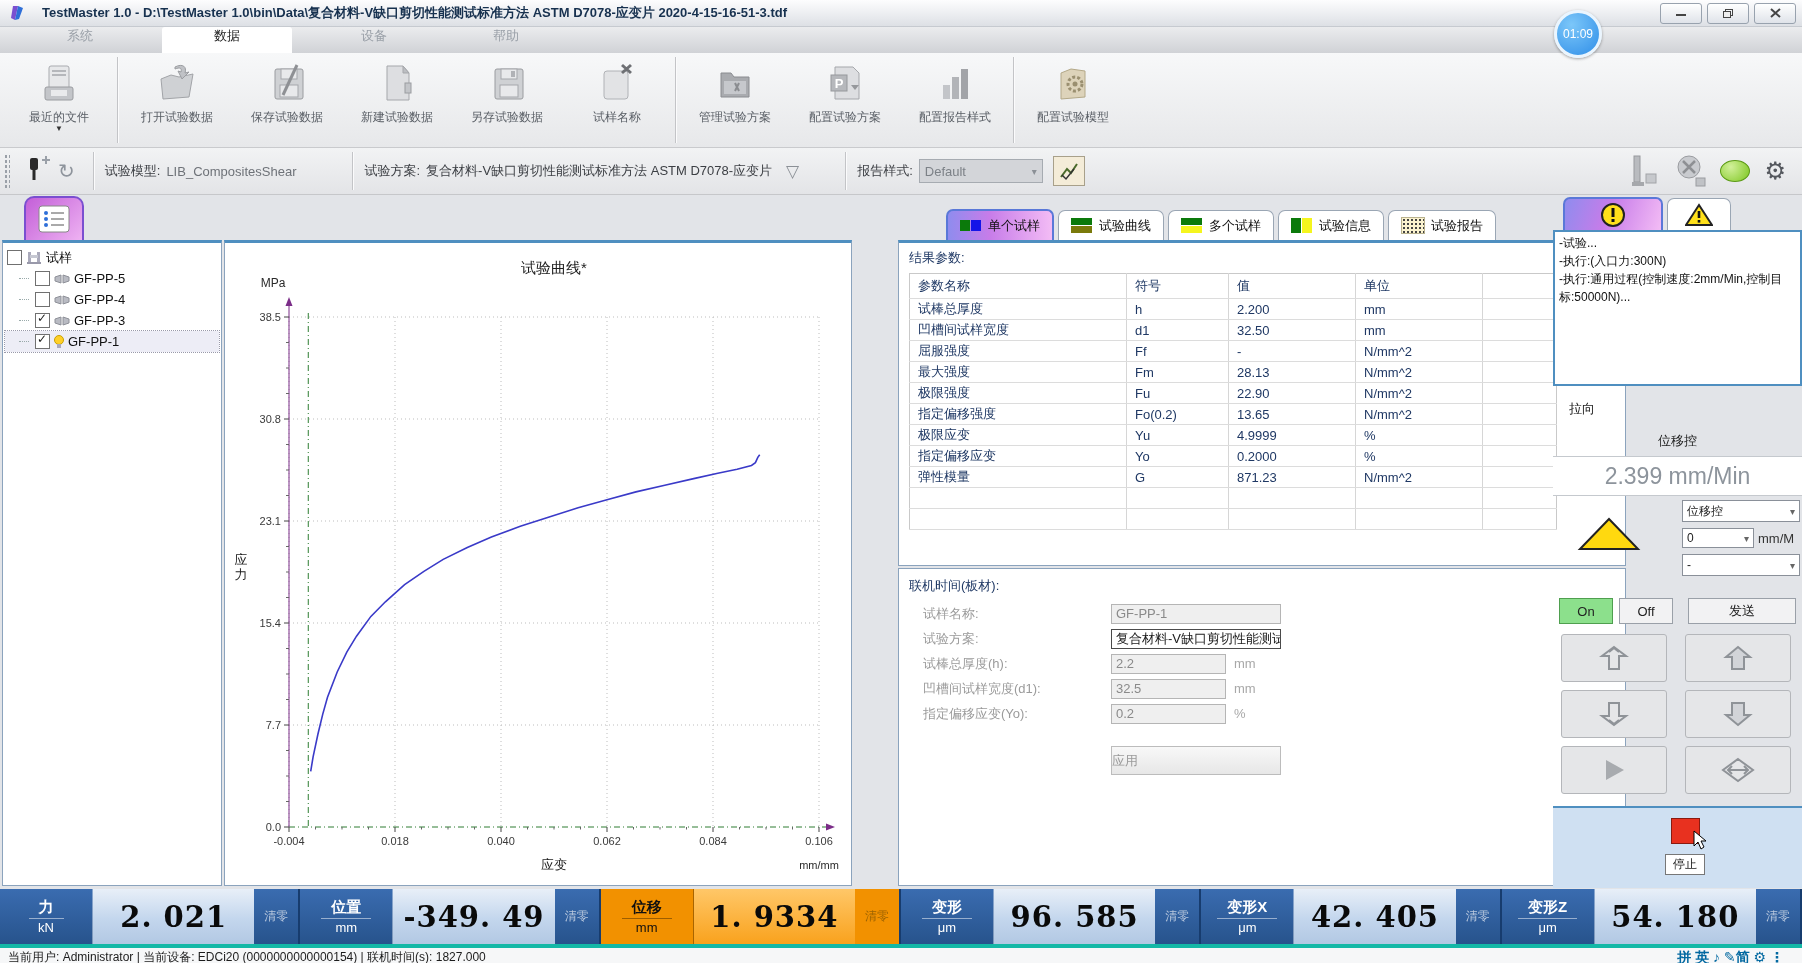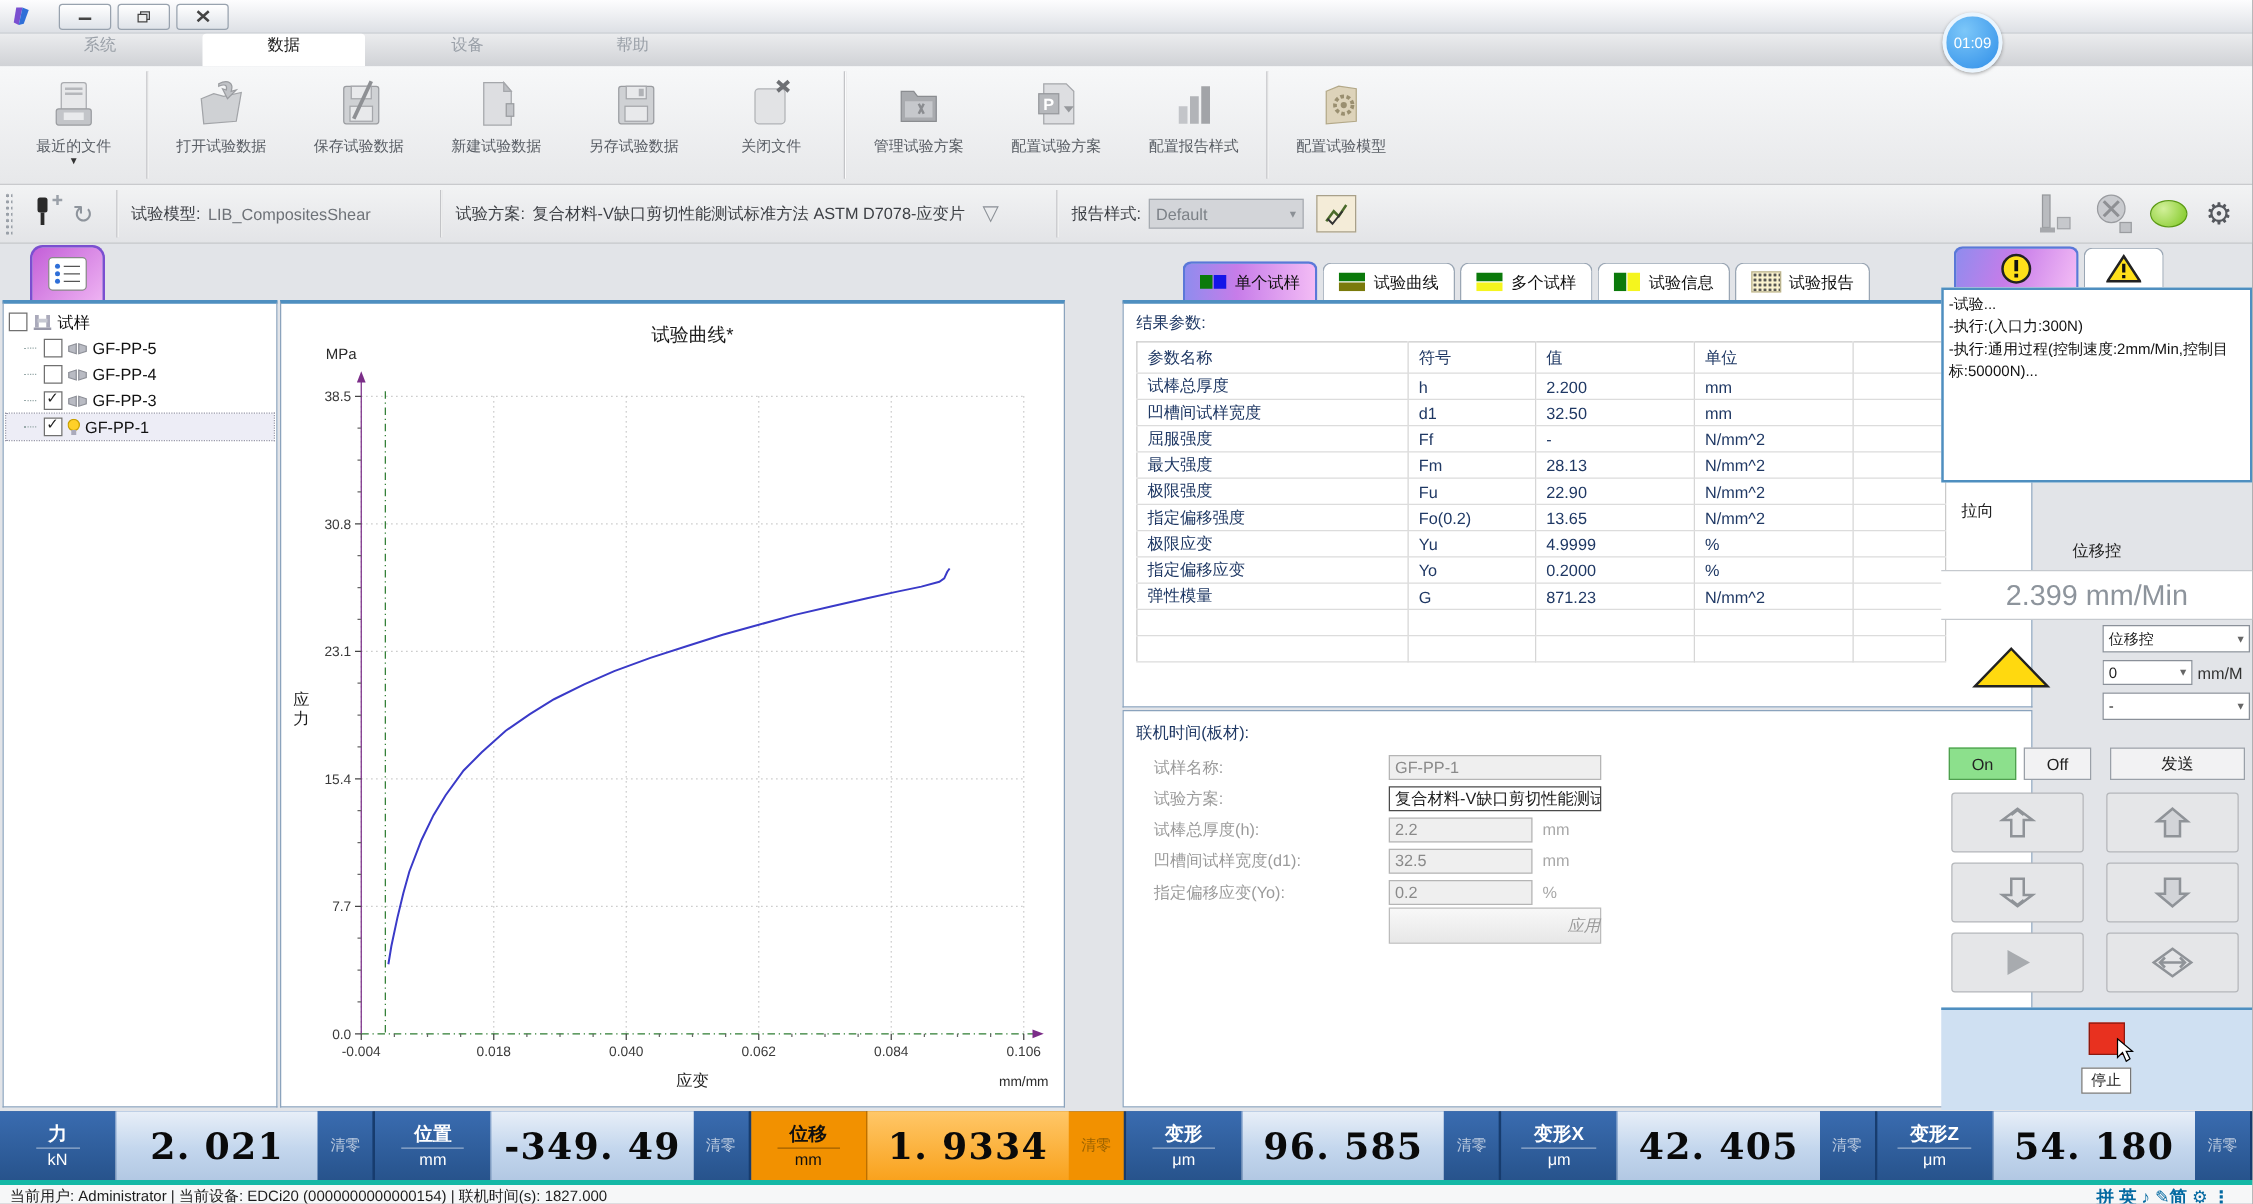--- a/index.html
+++ b/index.html
@@ -82,22 +82,22 @@
   .col-n{width:200px;}.col-s{width:85px;}.col-v{width:110px;}.col-u{width:110px;}
   .spec-box{position:absolute;left:0;right:0;top:374px;bottom:2px;background:#fff;border:1px solid #8ba3bd;}
   .spec-title{color:#1f3864;padding:8px 10px 6px;}
   .frow{display:flex;align-items:center;height:25px;padding-left:24px;}
   .flabel{width:188px;color:#9b9b9b;}
   .fbox{width:105px;height:18px;background:#efefef;border:1px solid #b5b5b5;color:#8a8a8a;
         padding:0 4px;display:flex;align-items:center;overflow:hidden;white-space:nowrap;}
   .frow.wide .fbox{width:160px;}
   .frow.dark .fbox{background:#fff;border:1px solid #4a4a4a;color:#1a1a1a;}
   .funit{color:#aaা0a0;color:#a8a8a8;margin-left:8px;}
-  .apply-btn{margin:0 0 0 212px;width:168px;height:27px;background:linear-gradient(#f8f8f8,#e7e7e7);
-             border:1px solid #bcbcbc;color:#9a9a9a;display:flex;align-items:center;justify-content:flex-end;font-style:italic;}
+  .apply-btn{margin:20px 0 0 212px;width:168px;height:27px;background:linear-gradient(#f8f8f8,#e7e7e7);
+             border:1px solid #bcbcbc;color:#9a9a9a;display:flex;align-items:center;justify-content:flex-start;}
   
   .right-panel{left:1553px;width:249px;display:flex;flex-direction:column;}
   .rtabs{height:36px;display:flex;align-items:flex-end;padding-left:10px;}
   .rtab{width:62px;height:31px;border:1px solid #9aa6b4;border-bottom:none;border-radius:7px 7px 0 0;background:#fff;
         display:flex;align-items:center;justify-content:center;margin-right:4px;}
   .rtab.active{width:96px;background:linear-gradient(110deg,#8f8cee 0%,#c77ce9 45%,#f3bcf5 100%);border:2px solid #5a78d8;border-bottom:none;}
   .logbox{height:148px;border:2px solid #4f8fc0;background:#fff;font-size:12px;line-height:1.5;
           padding:2px 4px;white-space:pre-wrap;overflow:hidden;color:#111;}
   .dirlabel{margin:14px 0 0 16px;}
   .modetitle{text-align:center;margin-top:14px;}
@@ -150,20 +150,21 @@
 
 <div class="app">
 
   <div class="titlebar">
     <span class="logo">
       <svg width="16" height="16">
           <path d="M3 1 L8 1 L5 15 L1 13 Z" fill="#7a4fd0"></path>
           <path d="M8 1 L13 3 L9 14 L5 15 Z" fill="#2f6fd8"></path>
         </svg>
     </span>
+    <span class="win-title">TestMaster 1.0 - D:\TestMaster 1.0\bin\Data\复合材料-V缺口剪切性能测试标准方法 ASTM D7078-应变片 2020-4-15-16-51-3.tdf</span>
     <span class="winbtn">
         <svg width="12" height="10">
           <line x1="1" y1="7" x2="11" y2="7" stroke="#444" stroke-width="2"></line>
         </svg>
       </span>
     <span class="winbtn">
         <svg width="12" height="11">
           <rect x="3.5" y="1.5" width="7" height="6" fill="none" stroke="#444"></rect>
           <rect x="1.5" y="3.5" width="7" height="6" fill="#eee" stroke="#444"></rect>
         </svg>
@@ -247,21 +248,21 @@
         </span>
       <span>另存试验数据</span>
     </div>
     <div class="tb-btn">
       <span class="ticon">
           <svg width="38" height="42">
             <rect x="6" y="8" width="24" height="28" rx="3" fill="#e2e3e5" stroke="#b0b2b6"></rect>
             <path d="M24 2 L33 10 M33 2 L24 10" stroke="#6e7074" stroke-width="3"></path>
           </svg>
         </span>
-      <span>关闭文件</span>
+      <span>试样名称</span>
     </div>
     <div class="tb-sep"></div>
     <div class="tb-btn">
       <span class="ticon">
           <svg width="40" height="42">
             <path d="M6 10 L16 10 L19 14 L34 14 L34 34 L6 34 Z" fill="#a9abaf" stroke="#8a8c90"></path>
             <rect x="9" y="18" width="22" height="13" fill="#c6c8cc"></rect>
             <path d="M20 20 L24 28 M24 20 L20 28" stroke="#8a8c90" stroke-width="2"></path>
           </svg>
         </span>

